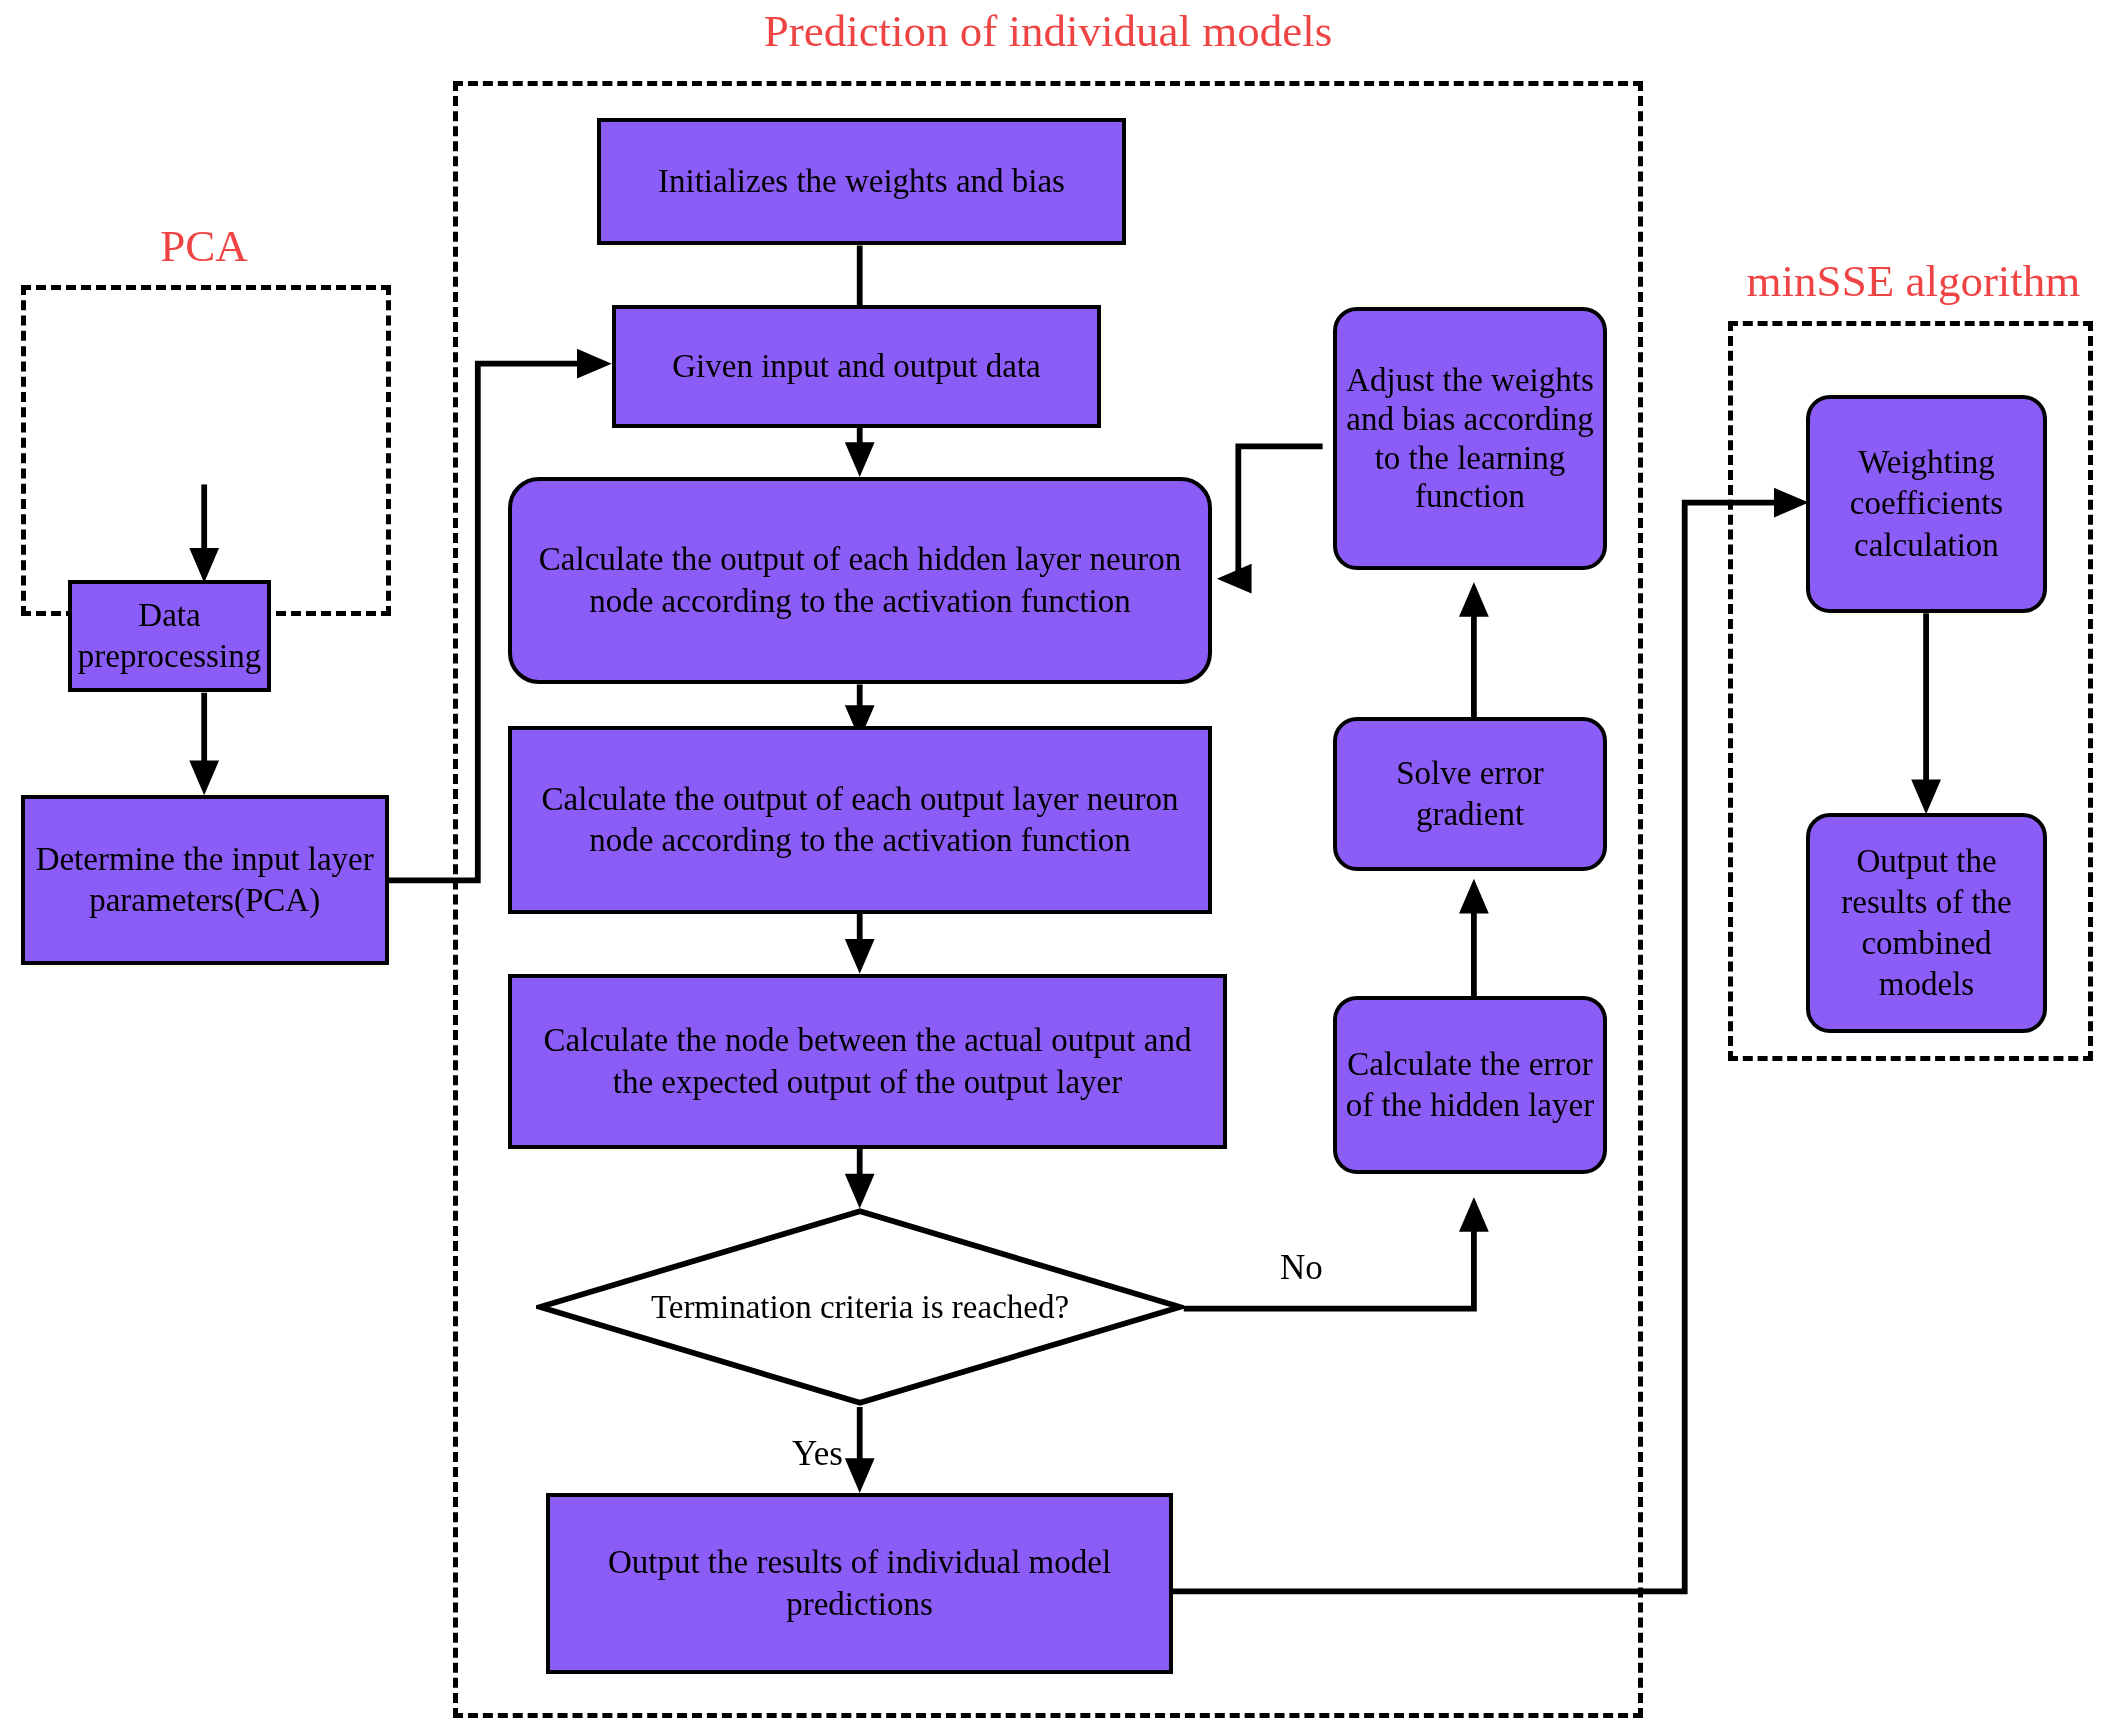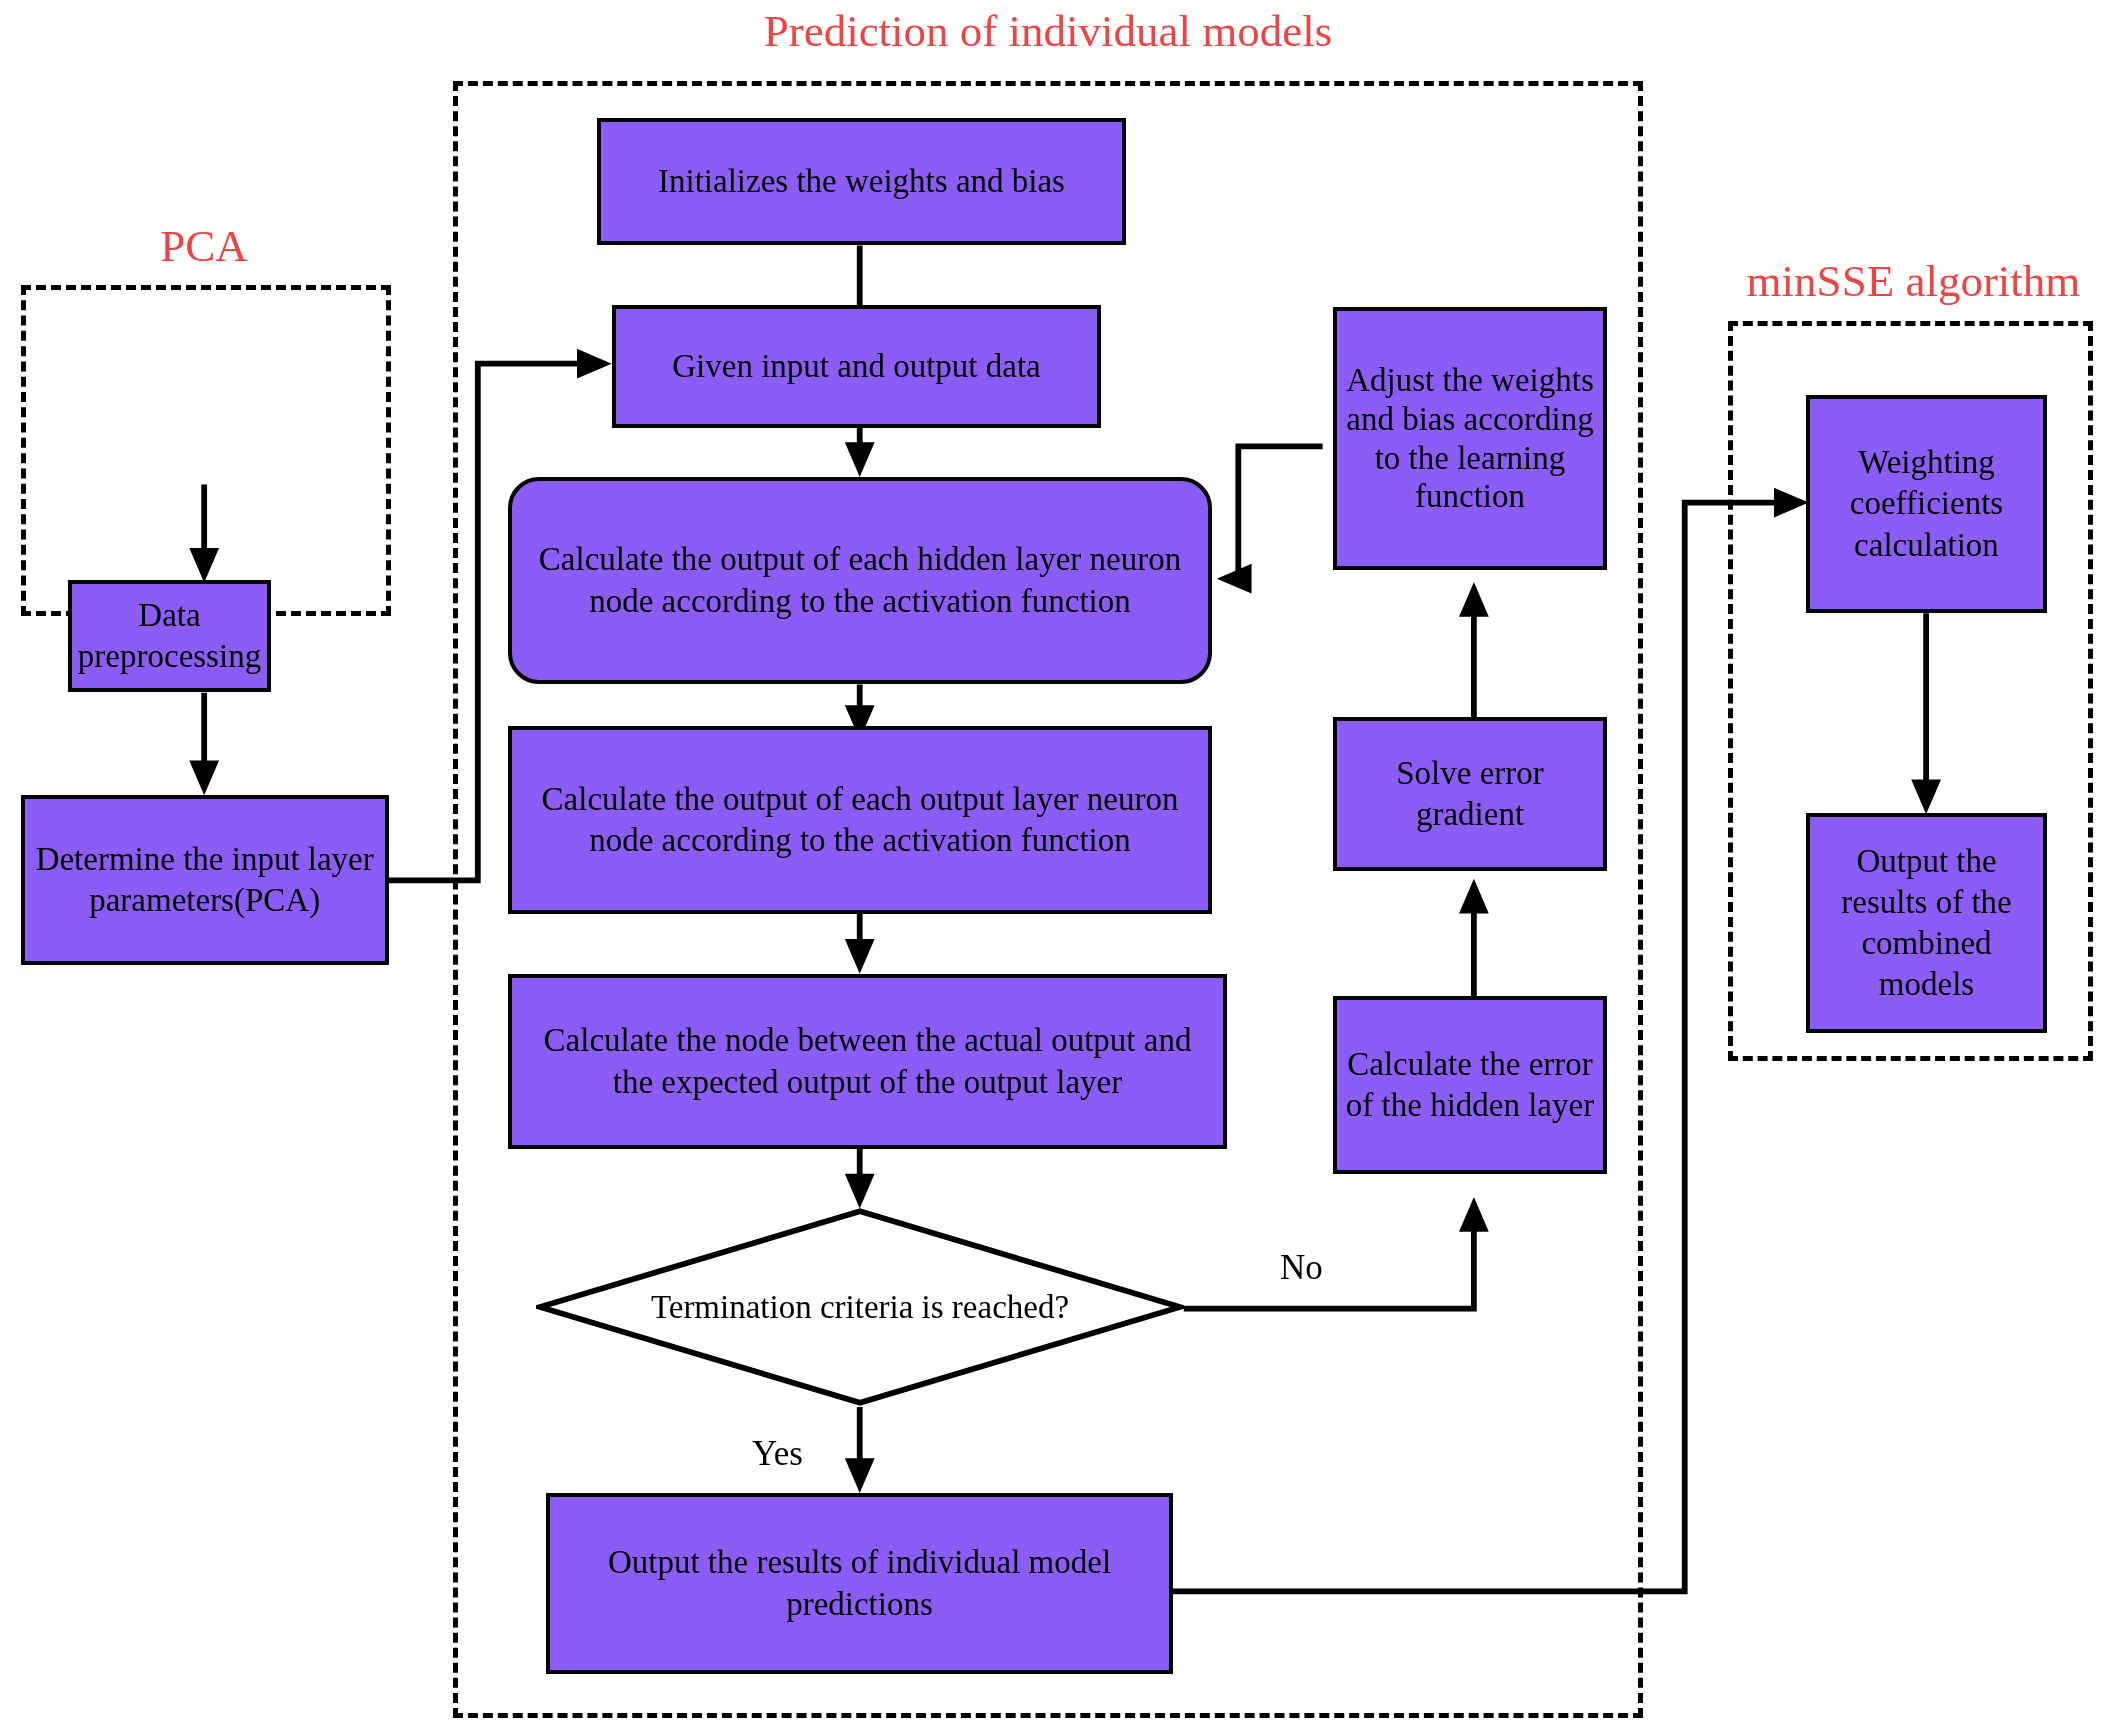--- a/index.html
+++ b/index.html
@@ -39,21 +39,21 @@
     background: #8b5cf6;
     display: flex;
     align-items: center;
     justify-content: center;
     text-align: center;
     font-size: 33px;
     line-height: 1.25;
     padding: 3.3px 8.3px;
     z-index: 4;
   }
-  .node.narrow { font-size: 33px; }
+  .node.narrow { font-size: 33px; border-radius: 24px; }
   
   .diamond-wrap {
     position: absolute;
     z-index: 4;
   }
   .diamond-wrap svg { display: block; }
   .diamond-label {
     position: absolute;
     inset: 0;
     display: flex;
@@ -175,16 +175,16 @@
   <div class="node narrow" style="left:1333px; top:717px; width:274px; height:154px;">Solve error gradient</div>
 
   <div class="node narrow" style="left:1333px; top:996px; width:274px; height:178px;">Calculate the error of the hidden layer</div>
 
   <div class="node narrow" style="left:1806px; top:395px; width:241px; height:218px;">Weighting coefficients calculation</div>
 
   <div class="node narrow" style="left:1806px; top:813px; width:241px; height:220px;">Output the results of the combined models</div>
 
   <div class="edge-label" style="left:1280px; top:1248px;">No</div>
 
-  <div class="edge-label" style="left:752px; top:1434px;">Yes</div>
+  <div class="edge-label" style="left:792px; top:1434px;">Yes</div>
 
 </div>
 
 
 </body></html>

